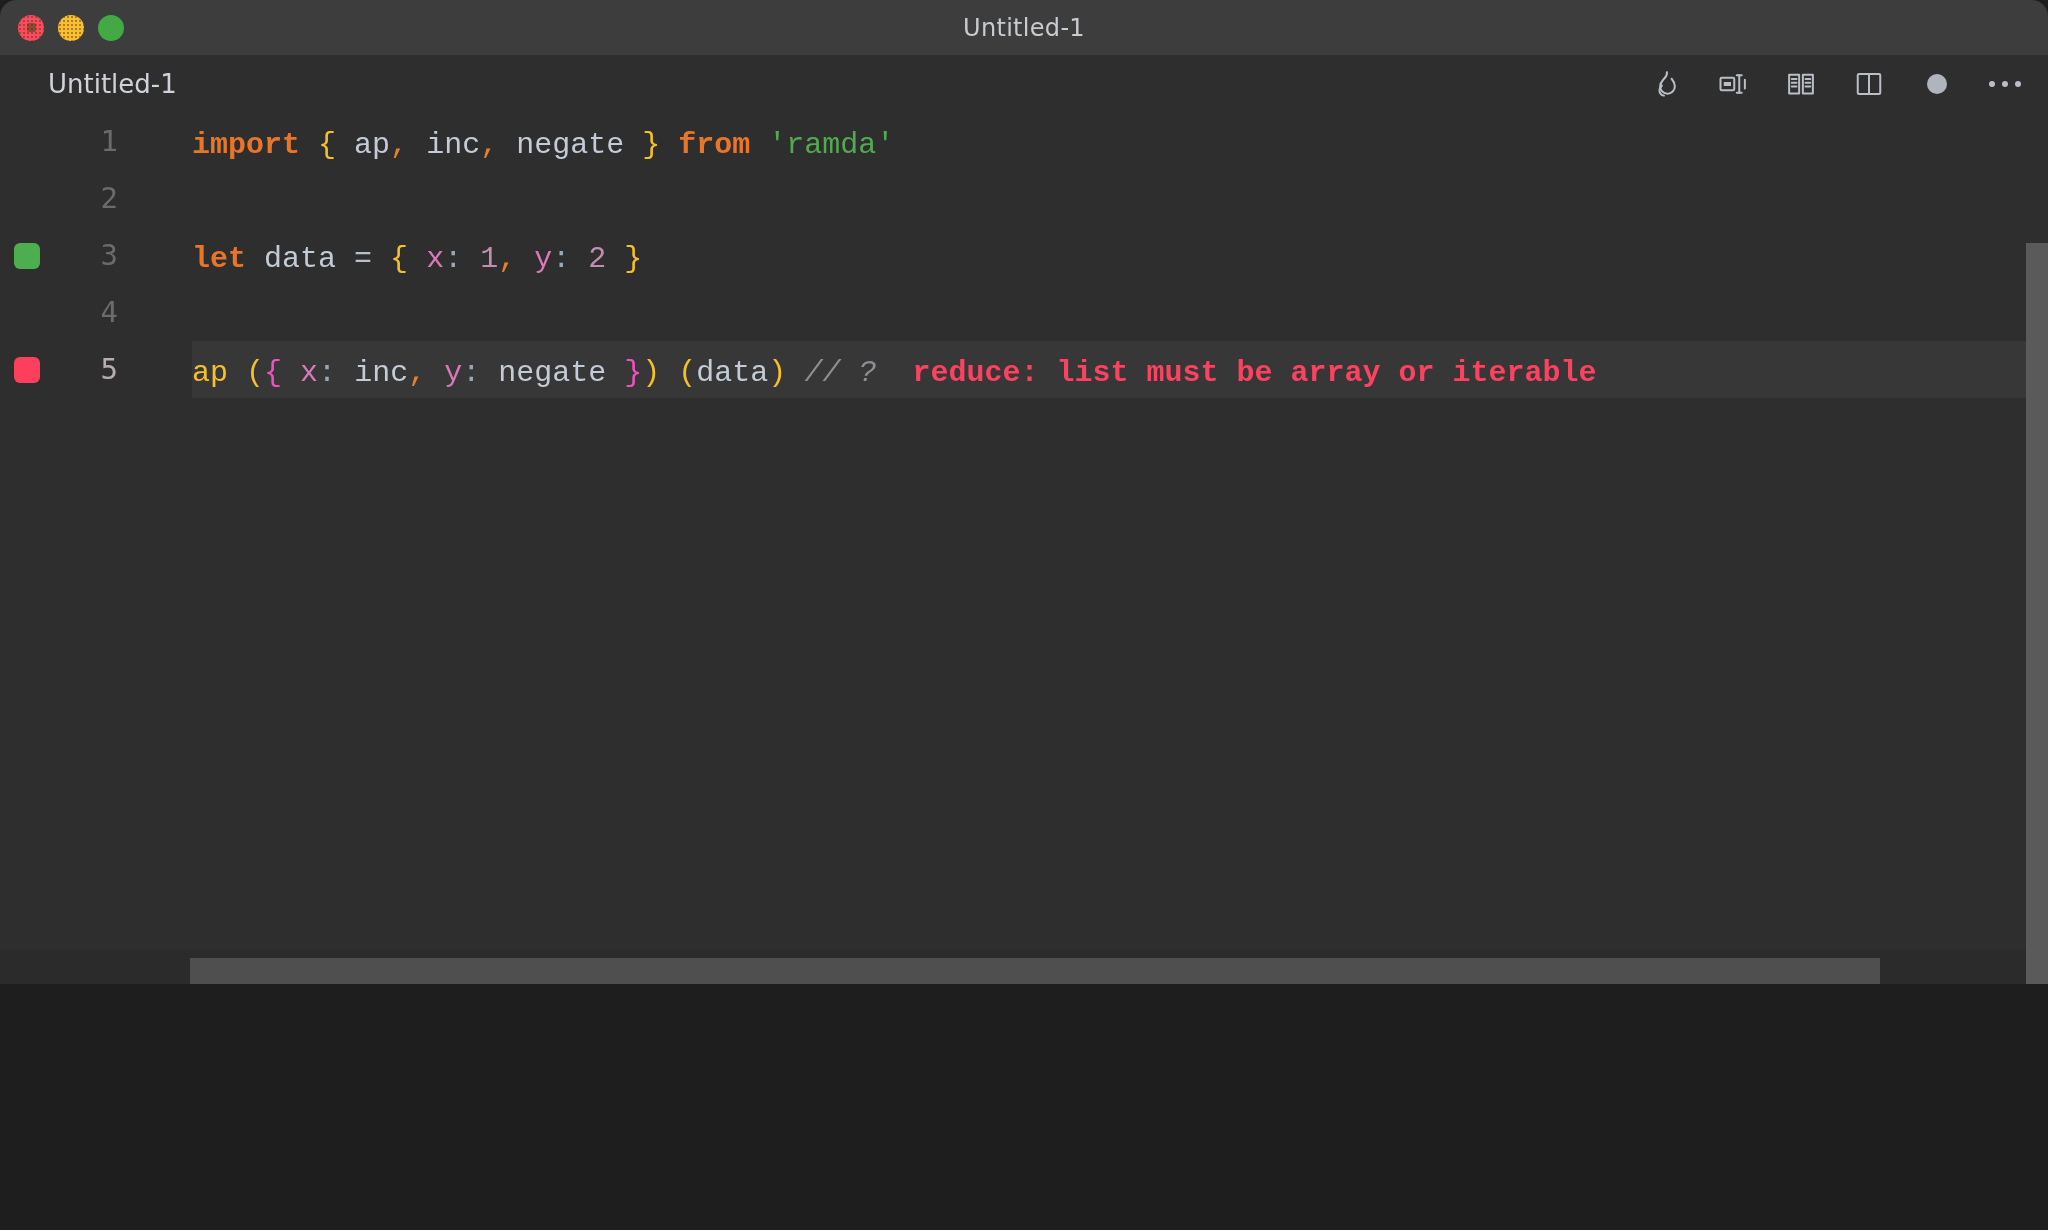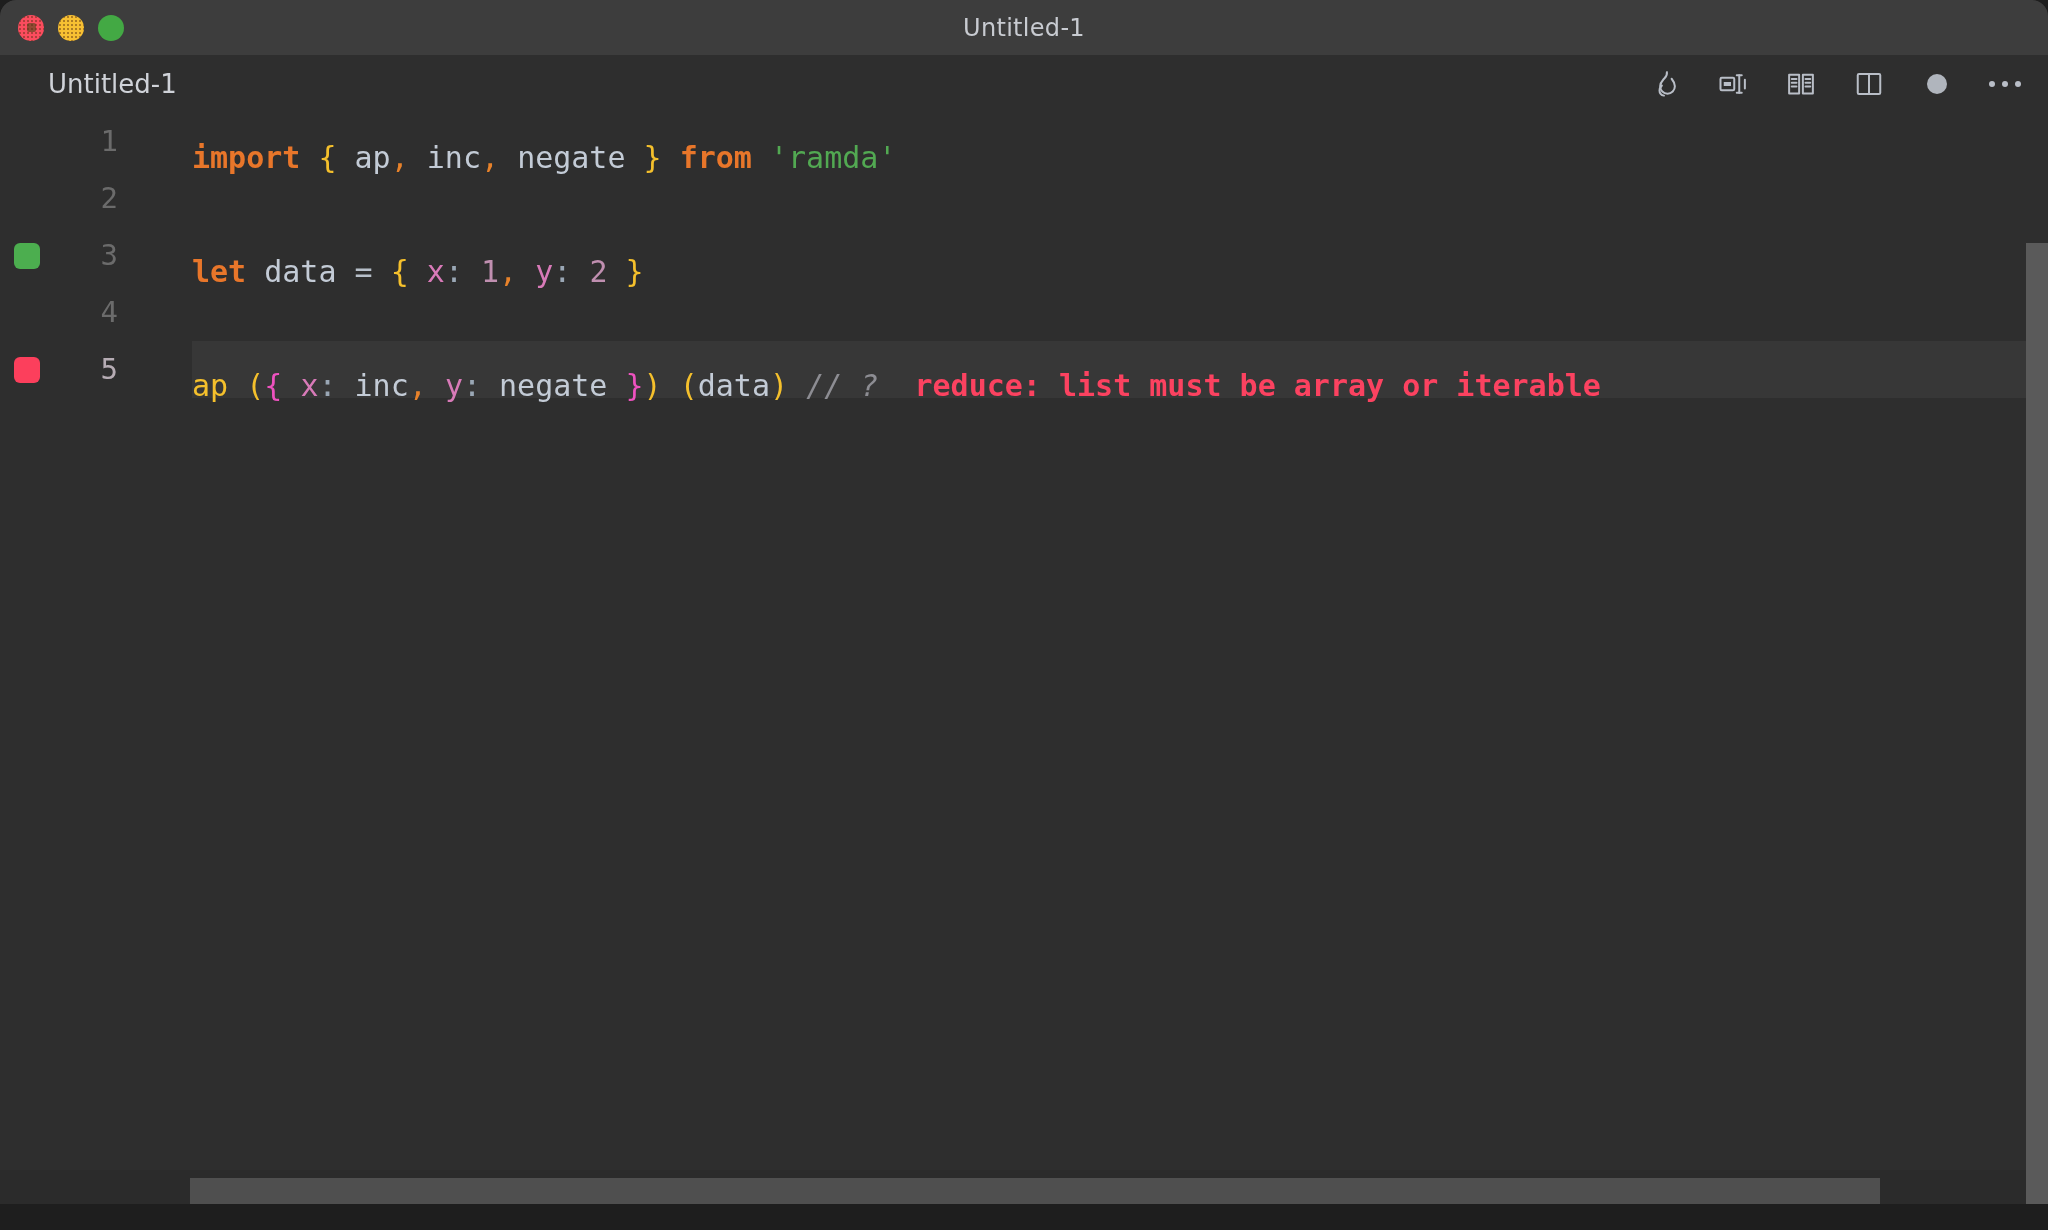--- a/index.html
+++ b/index.html
@@ -11,21 +11,21 @@
   body {
     width: 2048px;
     height: 1230px;
     overflow: hidden;
     font-family: "DejaVu Sans Mono", monospace;
   }
 
   #window {
     position: relative;
     width: 2048px;
-    height: 1204px;
+    height: 984px;
     background: #2e2e2e;
     border-radius: 16px 16px 0 0;
     overflow: hidden;
   }
 
   
   #titlebar {
     position: relative;
     height: 55px;
     background: #3d3d3d;
@@ -177,21 +177,22 @@
     width: 40px;
     text-align: right;
     color: #6b6b6b;
     font-size: 29px;
     user-select: none;
   }
   .code-line.active .lineno { color: #b6acb4; }
   .code-text {
     position: absolute;
     left: 192px;
-    top: 16px;
+    top: 4px;
+    font-family: Liberation Mono, monospace;
   }
 
   
   .t-kw      { color: #e8762a; font-weight: bold; }
   .t-brace   { color: #f5c02c; }
   .t-brace2  { color: #ef52c0; }
   .t-paren   { color: #f5c02c; }
   .t-ident   { color: #c3cbd6; }
   .t-comma   { color: #e8822a; }
   .t-op      { color: #b7bfc9; }

